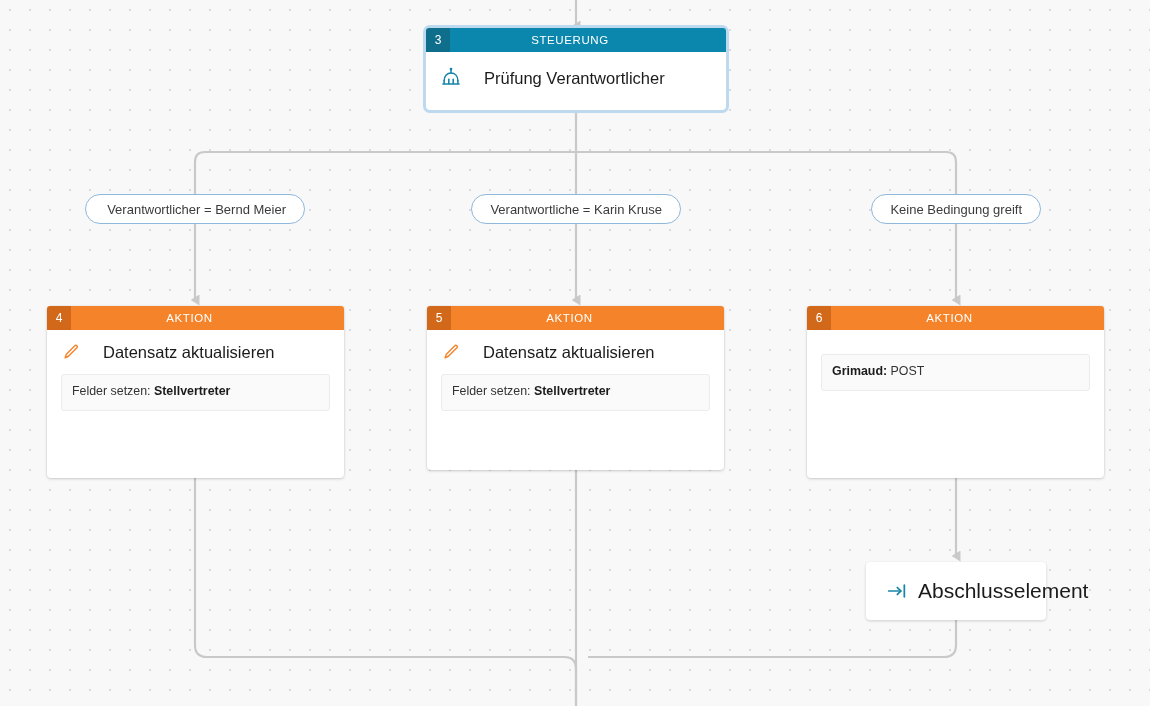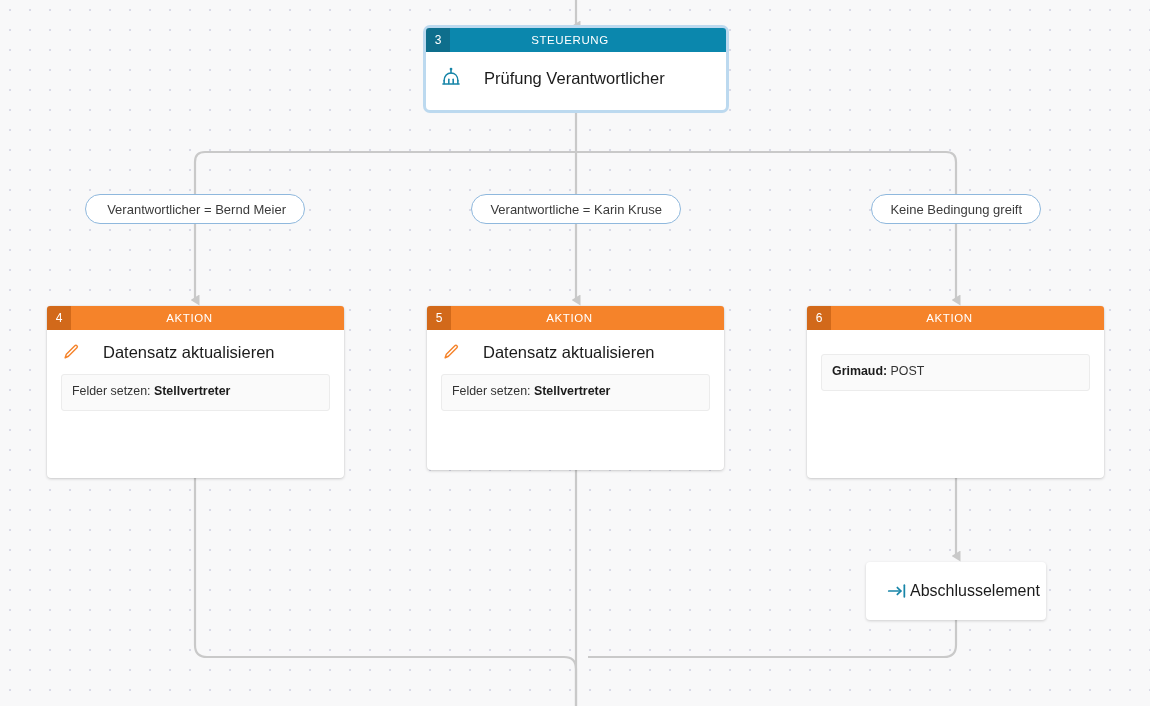--- a/index.html
+++ b/index.html
@@ -122,26 +122,26 @@
     color: #3b3b3b;
     white-space: nowrap;
     box-sizing: border-box;
   }
 
   
   .end-node {
     position: absolute;
     display: flex;
     align-items: center;
-    gap: 2px;
+    gap: 10px;
     padding: 0 20px;
     background: #ffffff;
     border-radius: 4px;
     box-shadow: 0 1px 3px rgba(0,0,0,0.17);
-    font-size: 16px;
+    font-size: 21px;
     color: #1b1b1b;
     box-sizing: border-box;
   }
 
   .icon { display: inline-flex; align-items: center; justify-content: center; flex: 0 0 auto; }
 </style>
 </head>
 <body>
 
 <div id="canvas">

